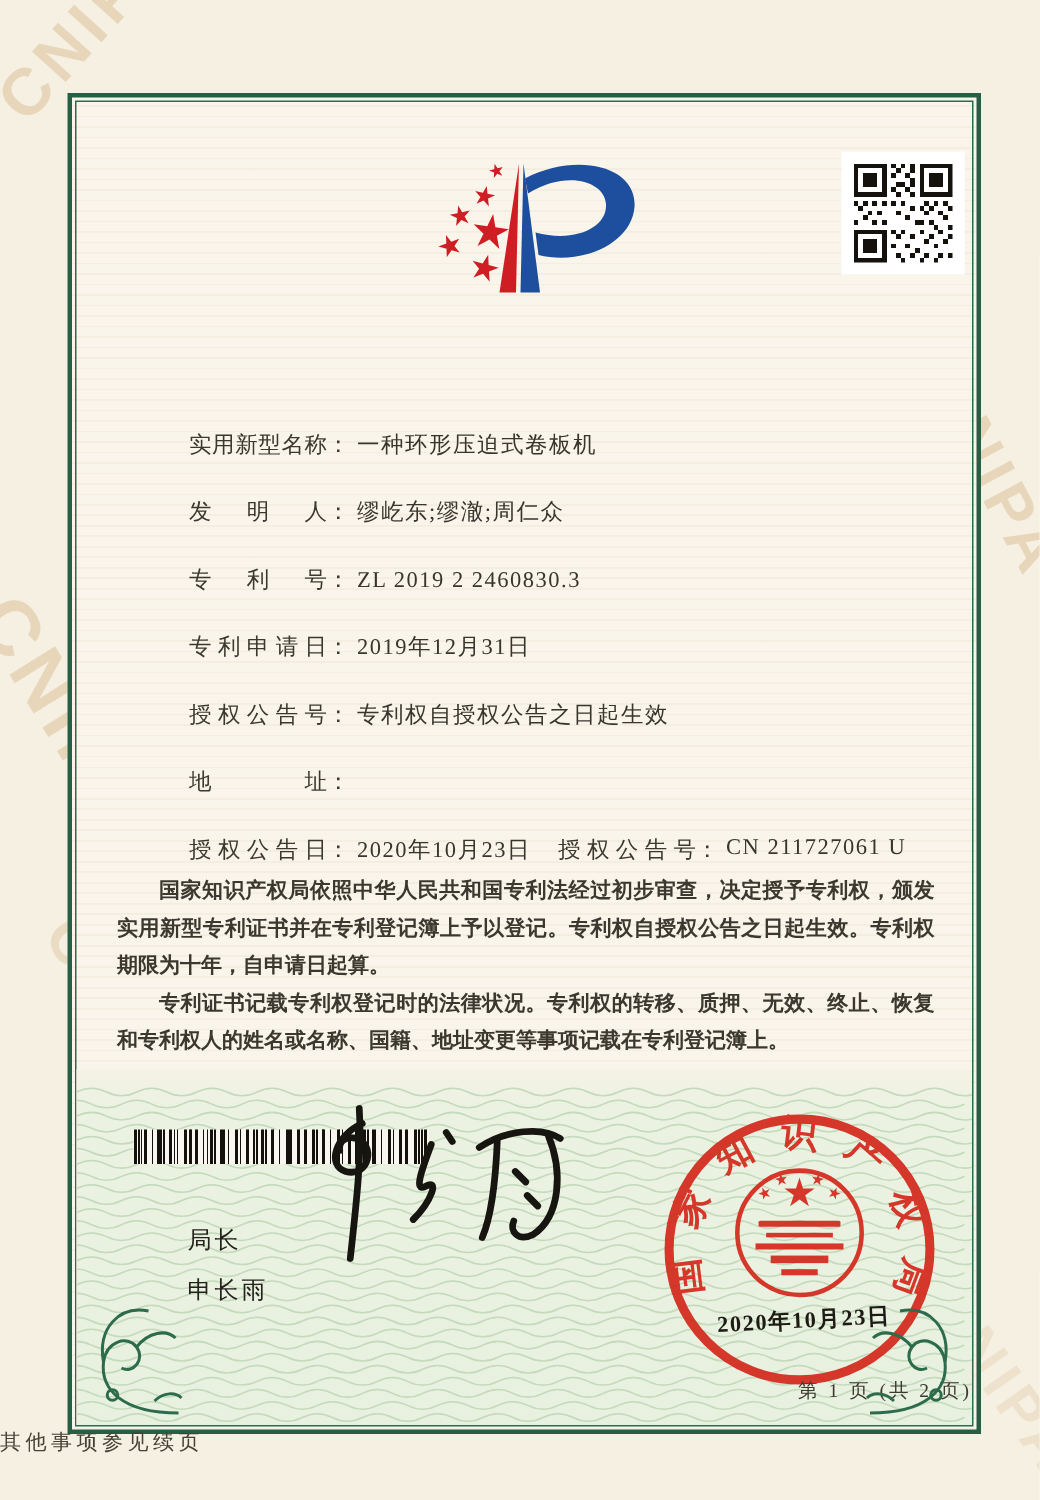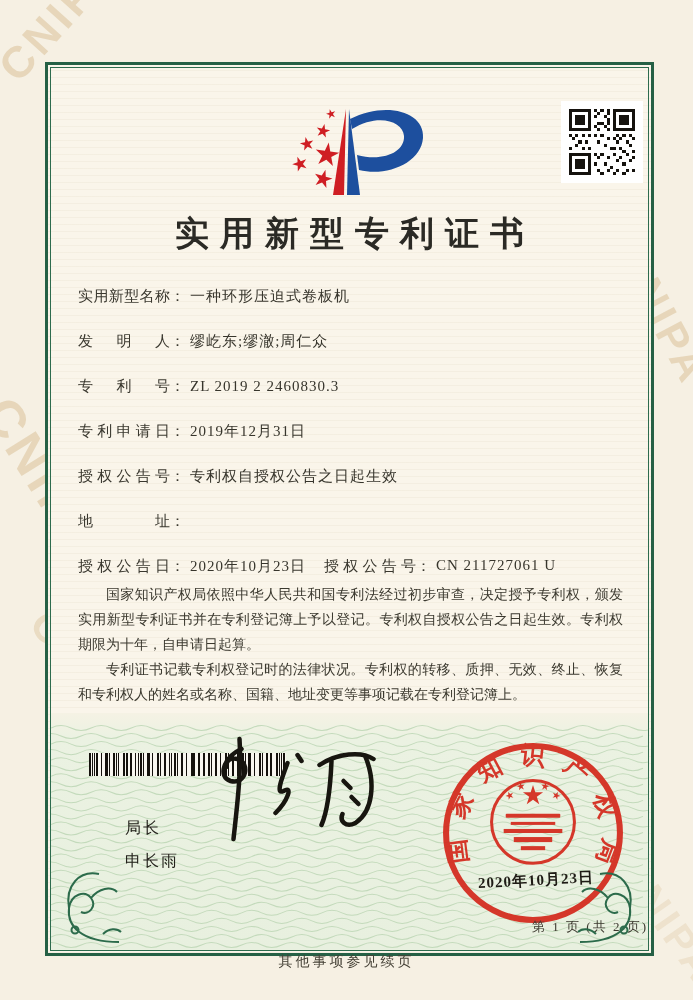--- a/index.html
+++ b/index.html
@@ -28,47 +28,47 @@
     position:absolute;left:23px;top:38px;font-size:15px;letter-spacing:3px;color:#3c392f;
   }
   .qr{position:absolute;right:8px;top:36px;width:82px;height:82px;background:#ffffff;
       display:flex;align-items:center;justify-content:center;}
   .logo{position:absolute;left:235px;top:32px;width:160px;height:104px;}
   .title{
     position:absolute;left:0;right:0;top:146px;text-align:center;
     font-size:34px;font-weight:bold;letter-spacing:11px;color:#2b2a25;text-indent:11px;
   }
   .fields{position:absolute;left:30px;top:222px;width:545px;font-size:15px;}
-  .frow{display:flex;align-items:baseline;height:45px;}
+  .frow{display:flex;align-items:baseline;height:45px;margin-left:48px;}
   .flabel{display:inline-block;width:92px;text-align:justify;text-align-last:justify;color:#3a382f;}
   .fcolon{display:inline-block;width:20px;color:#3a382f;}
   .fvalue{letter-spacing:1px;color:#37352c;}
   .grow2{margin-left:18px;display:flex;align-items:flex-start;}
   .paras{position:absolute;left:30px;top:518px;width:545px;font-size:14px;line-height:1.78;
          text-align:justify;color:#3b392f;}
-  .paras p{margin:0;text-indent:2em;}
+  .paras p{margin:0;text-indent:2em;font-weight:bold;}
   .greenzone{position:absolute;left:3px;right:3px;bottom:3px;top:648px;
     background:linear-gradient(#f5f2e4, #ebf2e2 26px, #e8f0df);}
   .waves{position:absolute;left:0;top:10px;width:100%;height:calc(100% - 10px);}
   .barcode{position:absolute;left:38px;top:40px;width:197px;height:23px;
     background-image:
       repeating-linear-gradient(90deg,#14110c 0 2px,transparent 2px 3px,#14110c 3px 4px,transparent 4px 7px,#14110c 7px 9px,transparent 9px 12px,#14110c 12px 13px,transparent 13px 17px),
       repeating-linear-gradient(90deg,transparent 0 5px,#14110c 5px 6px,transparent 6px 11px);
     background-color:#f8f6ef;}
   .officer{position:absolute;left:38px;top:98px;font-size:16px;color:#23211b;line-height:33px;letter-spacing:2px;margin-left:36px;}
   .signature{position:absolute;left:150px;top:20px;width:190px;height:118px;}
   .seal{position:absolute;left:390px;top:28px;width:184px;height:184px;opacity:.93;}
   .seal-date{position:absolute;left:395px;top:158px;width:180px;text-align:center;
     font-size:15px;color:#1e1b15;letter-spacing:1px;transform:rotate(-3deg);font-weight:bold;}
   .pagefoot{position:absolute;left:0;right:0;top:205px;text-align:right;font-size:13px;
     color:#3c392f;letter-spacing:2px;}
   .flourish{position:absolute;bottom:6px;width:64px;height:80px;}
   .flourish.left{left:8px;}
   .flourish.right{right:8px;transform:scale(-1,1);}
-  .contnote{position:absolute;left:0;right:0;top:953px;text-align:center;font-size:14px;
+  .contnote{position:absolute;left:0;right:0;top:953px;text-align:left;font-size:14px;
     letter-spacing:3px;color:#454136;}
 </style>
 </head>
 <body>
 
 <span class="wm" style="left:-18px;top:-8px;font-size:44px;transform:rotate(-48deg);">CNIPA</span>
 <span class="wm" style="left:588px;top:292px;font-size:42px;transform:rotate(62deg);">CNIPA</span>
 <span class="wm" style="left:418px;top:300px;font-size:40px;transform:rotate(58deg);opacity:.7;">CNIPA</span>
 <span class="wm" style="left:-45px;top:448px;font-size:52px;transform:rotate(58deg);">CNIPA</span>
 <span class="wm" style="left:8px;top:652px;font-size:42px;transform:rotate(55deg);opacity:.8;">CNIPA</span>
@@ -108,21 +108,20 @@
       <use href="#star" transform="translate(17,67) scale(0.78) rotate(-20)"></use>
       <use href="#star" transform="translate(40,82) scale(0.95) rotate(15)"></use>
       <polygon points="63,12 50,98 61,98"></polygon>
     </g>
     <g fill="#1d4f9e">
       <polygon points="66,12 77,98 64,98"></polygon>
       <path d="M67,22 C102,4 142,14 140,41 C138,66 104,80 76,73 L74,58 C100,65 122,55 121,39 C120,24 95,16 69,32 Z"></path>
     </g>
   </svg>
 
-  <div class="title">实用新型专利证书</div>
 
   <div class="fields">
     <div class="frow">
       <span class="flabel">实用新型名称</span>
         <span class="fcolon">：</span>
       <span class="fvalue">一种环形压迫式卷板机</span>
     </div>
     <div class="frow">
       <span class="flabel">发明人</span>
         <span class="fcolon">：</span>

